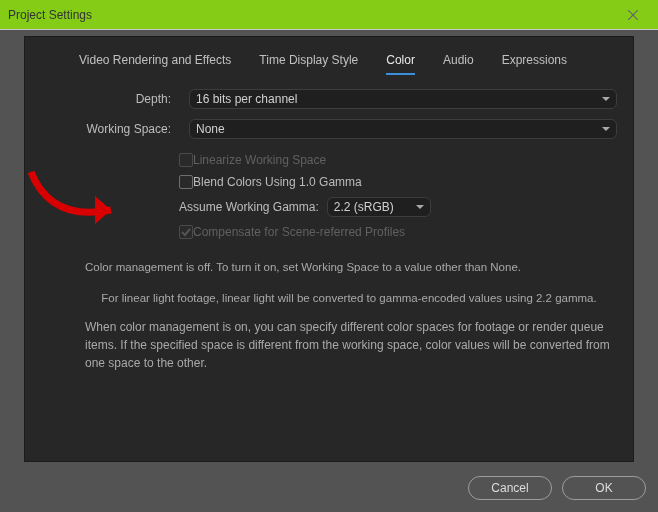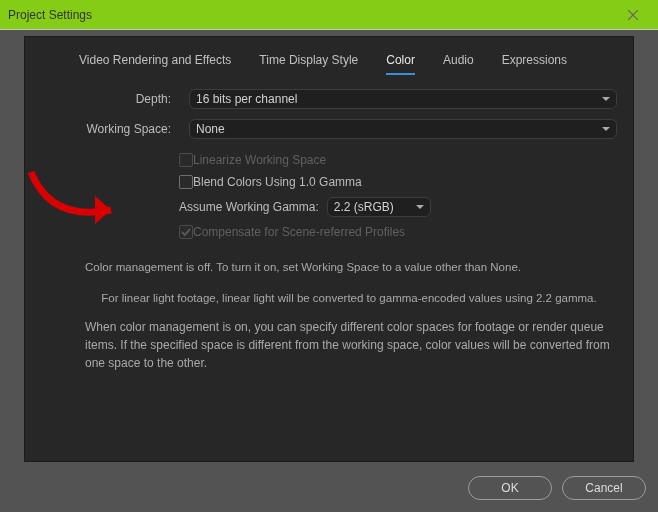--- a/index.html
+++ b/index.html
@@ -248,17 +248,17 @@
 
       <div class="helptext" style="margin-top:10px;">Color management is off. To turn it on, set Working Space to a value other than None.</div>
       <div class="helptext" style="margin-top:4px;text-align:center;">For linear light footage, linear light will be converted to gamma-encoded values using 2.2 gamma.</div>
 
       <div class="helptext-block">When color management is on, you can specify different color spaces for footage or render queue items. If the specified space is different from the working space, color values will be converted from one space to the other.</div>
 
     </div>
   </div>
 
   <div class="footer">
+    <div class="btn">Cancel</div>
     <div class="btn">OK</div>
-    <div class="btn">Cancel</div>
   </div>
 
 </div>
 
 </body></html>

